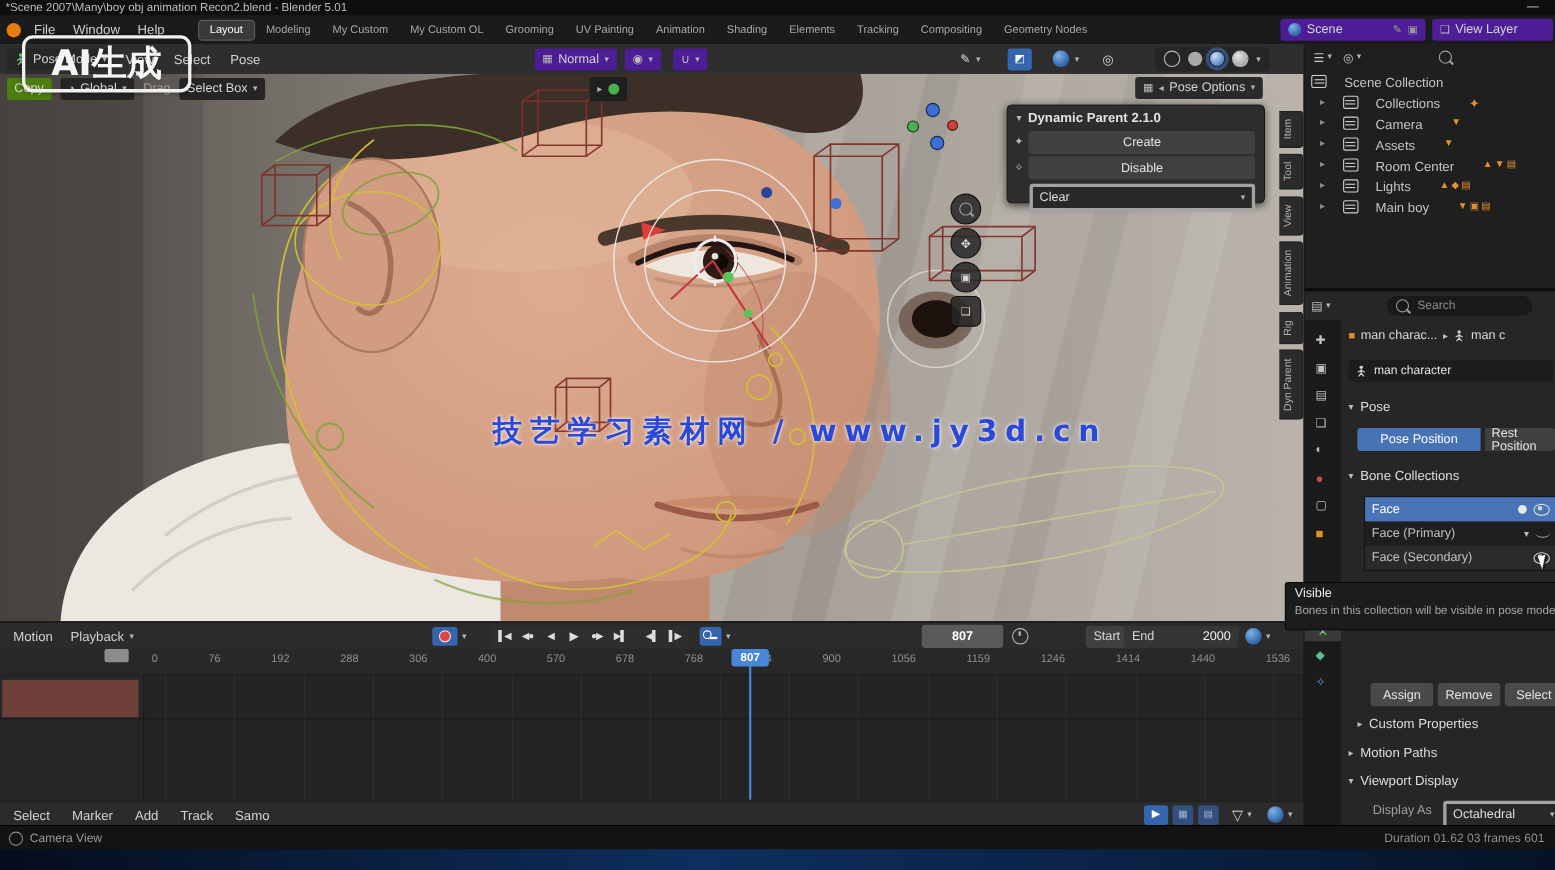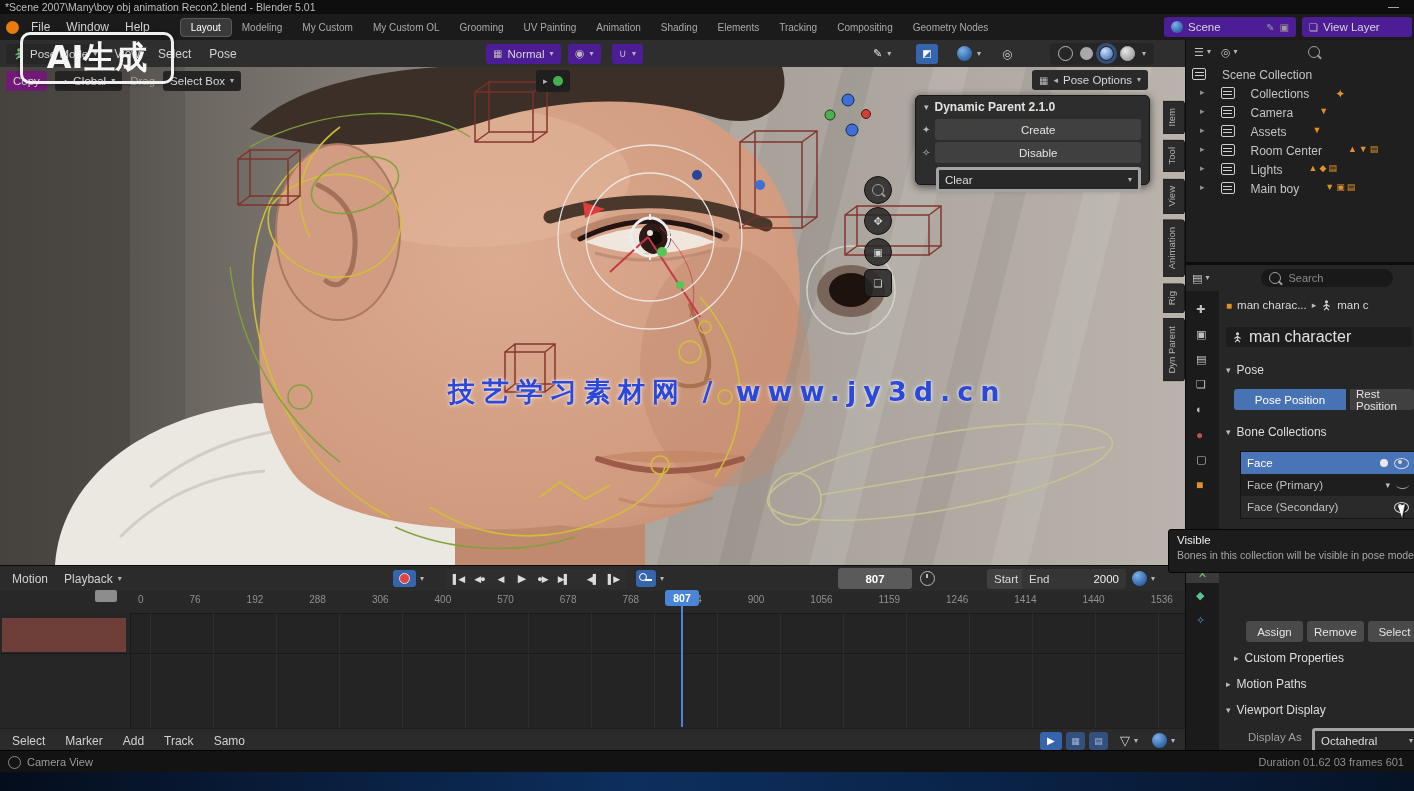--- a/index.html
+++ b/index.html
@@ -261,21 +261,21 @@
         <circle cx="830" cy="48" r="5" fill="#4fae4f" stroke="#1c3d1c" stroke-width="1"></circle>
         <circle cx="866" cy="47" r="4.5" fill="#d04038" stroke="#4d1512" stroke-width="1"></circle>
         <circle cx="760" cy="118" r="5" fill="#3e6fd6"></circle>
         <circle cx="697" cy="108" r="5" fill="#27459c"></circle>
         <circle cx="662" cy="185" r="5" fill="#59c457"></circle>
         <circle cx="680" cy="218" r="4" fill="#59c457"></circle>
       </g>
     </svg>
 
     <div class="abs row" style="left:6px;top:31px;gap:8px">
-      <span class="chip" style="background:#701a75">
+      <span class="chip" style="background:#4d7c0f">
         <span>Copy</span>
       </span>
       <span class="chip" style="background:#242424">
         <span style="font-size:10px;color:#bcbcbc">◔</span>
         <span>Global</span>
         <span class="dd">▾</span>
       </span>
       <span class="proplbl">Drag</span>
       <span class="chip" style="background:#242424">
         <span>Select Box</span>
@@ -545,21 +545,21 @@
           <path d="M6 4v4M6 5L2.6 7M6 5l3.4 2M6 8L3.4 11M6 8l2.6 3" stroke="#cfcfcf" stroke-width="1.2" fill="none"></path>
         </svg>
         <span>man c</span>
       </div>
 
       <div class="row" style="position:absolute;left:40px;top:62px;width:180px;height:20px;background:#1d1d1d;border-radius:3px;gap:6px;padding-left:6px">
         <svg class="mansvg" width="11" height="11" viewBox="0 0 12 12">
           <circle cx="6" cy="2" r="1.7" fill="#cfcfcf"></circle>
           <path d="M6 4v4M6 5L2.6 7M6 5l3.4 2M6 8L3.4 11M6 8l2.6 3" stroke="#cfcfcf" stroke-width="1.2" fill="none"></path>
         </svg>
-        <span style="font-size:16px;color:#e0e0e0">man character</span>
+        <span style="font-size:11px;color:#e0e0e0">man character</span>
       </div>
 
       <div class="panelhdr" style="position:absolute;left:40px;top:98px">
         <span class="caret">▾</span>
         <span>Pose</span>
       </div>
       <div class="row" style="position:absolute;left:48px;top:124px;width:180px;gap:4px">
         <span class="btn" style="flex:1;background:#4772b3;color:#fff;border-radius:3px 0 0 3px">Pose Position</span>
         <span class="btn" style="width:58px;overflow:hidden;border-radius:0 3px 3px 0;justify-content:flex-start;padding-left:6px">Rest Position</span>
       </div>

